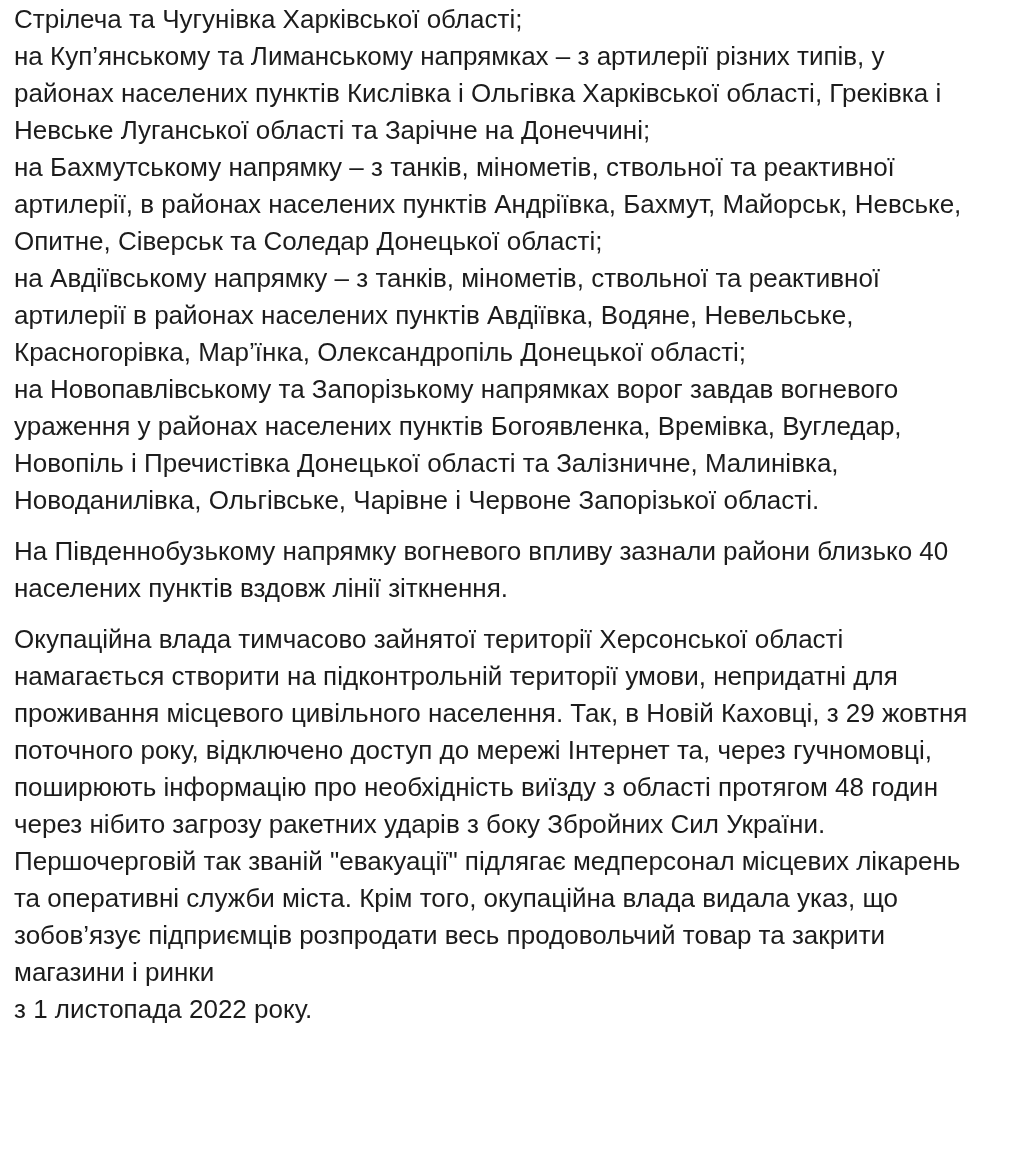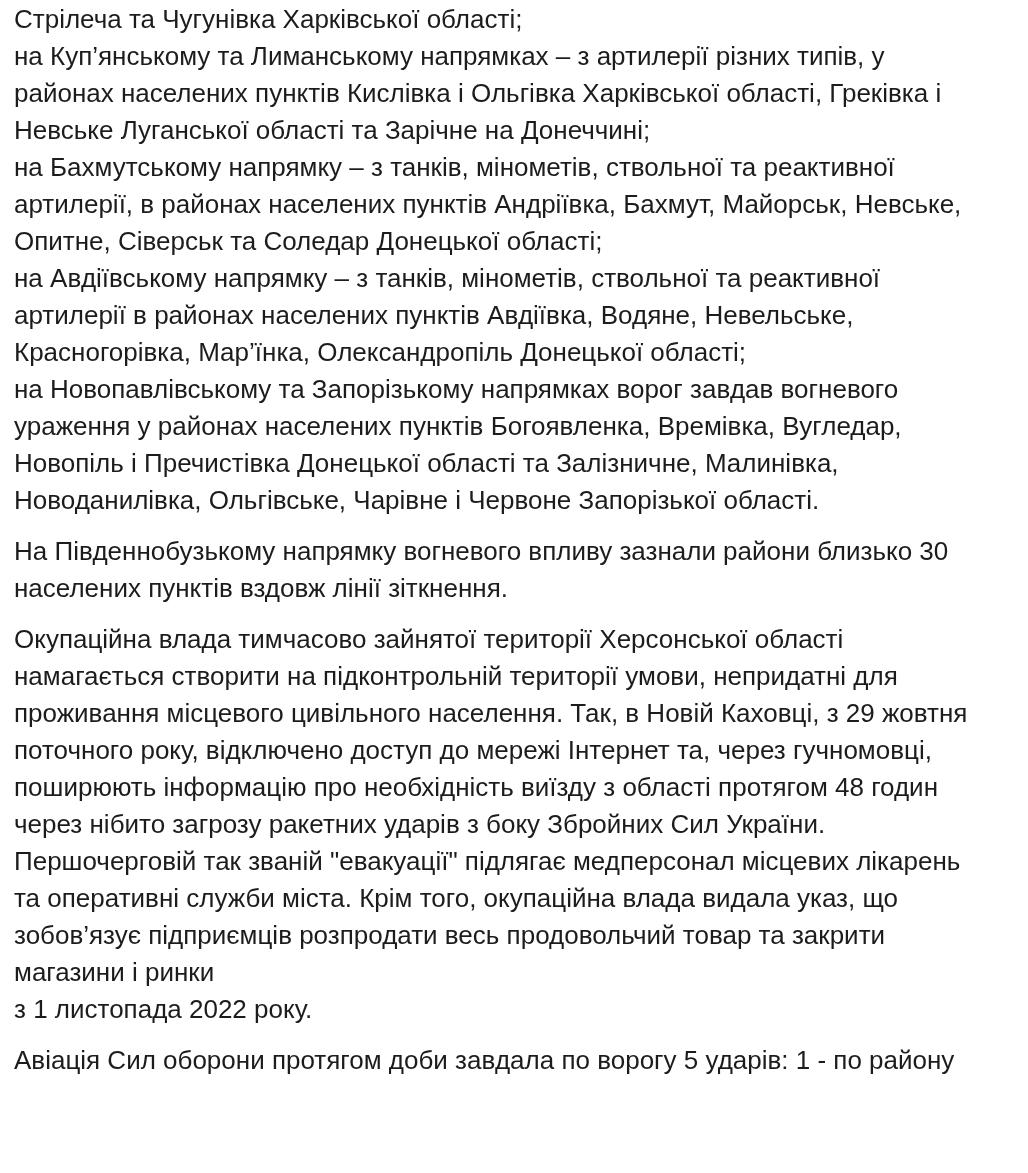--- a/index.html
+++ b/index.html
@@ -35,20 +35,19 @@
 </head>
 <body>
 
 <main class="doc">
   <p>Стрілеча та Чугунівка Харківської області;
 на Куп’янському та Лиманському напрямках – з артилерії різних типів, у районах населених пунктів Кислівка і Ольгівка Харківської області, Греківка і Невське Луганської області та Зарічне на Донеччині;
 на Бахмутському напрямку – з танків, мінометів, ствольної та реактивної артилерії, в районах населених пунктів Андріївка, Бахмут, Майорськ, Невське, Опитне, Сіверськ та Соледар Донецької області;
 на Авдіївському напрямку – з танків, мінометів, ствольної та реактивної артилерії в районах населених пунктів Авдіївка, Водяне, Невельське, Красногорівка, Мар’їнка, Олександропіль Донецької області;
 на Новопавлівському та Запорізькому напрямках ворог завдав вогневого ураження у районах населених пунктів Богоявленка, Времівка, Вугледар, Новопіль і Пречистівка Донецької області та Залізничне, Малинівка, Новоданилівка, Ольгівське, Чарівне і Червоне Запорізької області.</p>
 
-  <p>На Південнобузькому напрямку вогневого впливу зазнали райони близько 30 населених пунктів вздовж лінії зіткнення.</p>
+  <p>На Південнобузькому напрямку вогневого впливу зазнали райони близько 40 населених пунктів вздовж лінії зіткнення.</p>
 
   <p>Окупаційна влада тимчасово зайнятої території Херсонської області намагається створити на підконтрольній території умови, непридатні для проживання місцевого цивільного населення. Так, в Новій Каховці, з 29 жовтня поточного року, відключено доступ до мережі Інтернет та, через гучномовці, поширюють інформацію про необхідність виїзду з області протягом 48 годин через нібито загрозу ракетних ударів з боку Збройних Сил України. Першочерговій так званій "евакуації" підлягає медперсонал місцевих лікарень та оперативні служби міста. Крім того, окупаційна влада видала указ, що зобов’язує підприємців розпродати весь продовольчий товар та закрити магазини і ринки
 з 1 листопада 2022 року.</p>
 
 
-  <p>Авіація Сил оборони протягом доби завдала по ворогу 5 ударів: 1 - по району</p>
 </main>
 
 </body></html>

